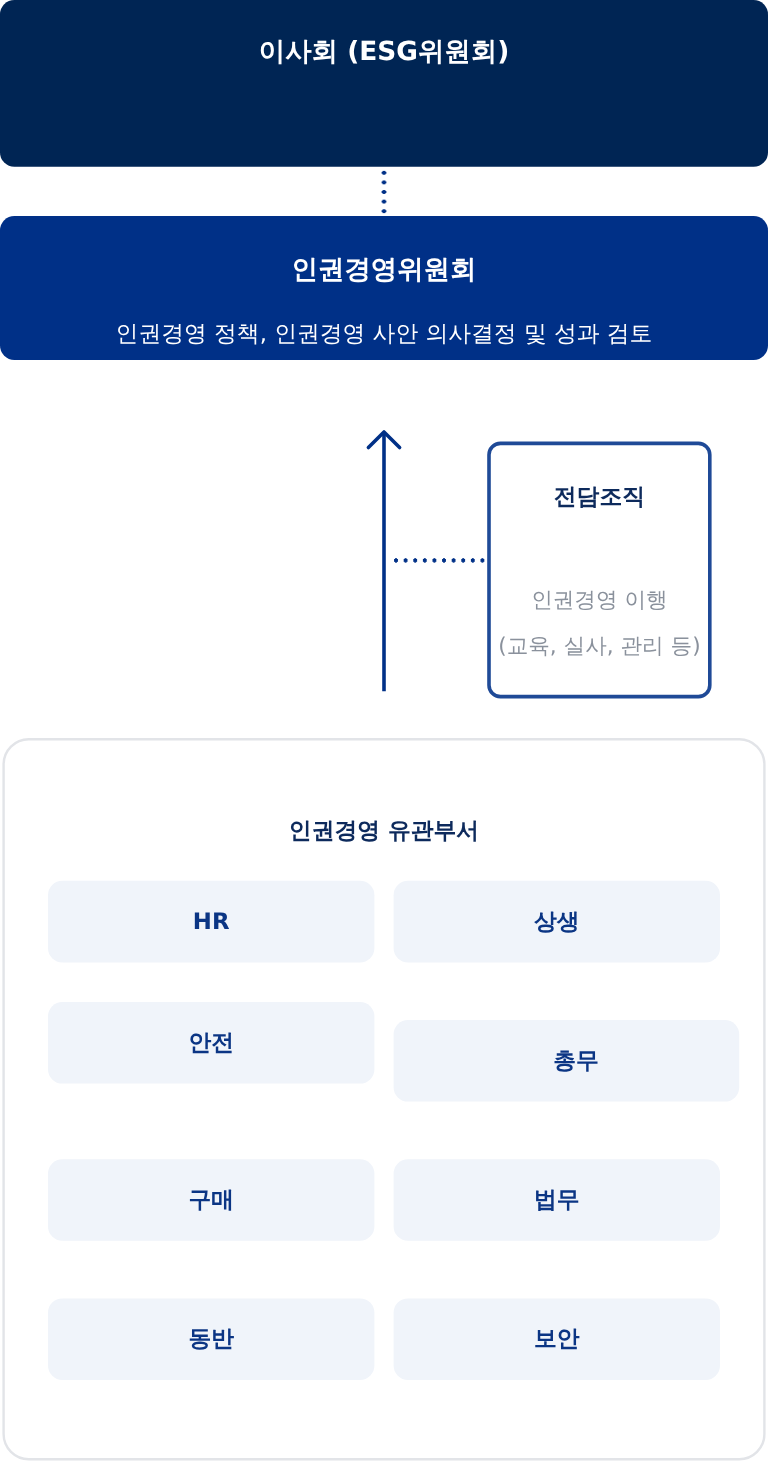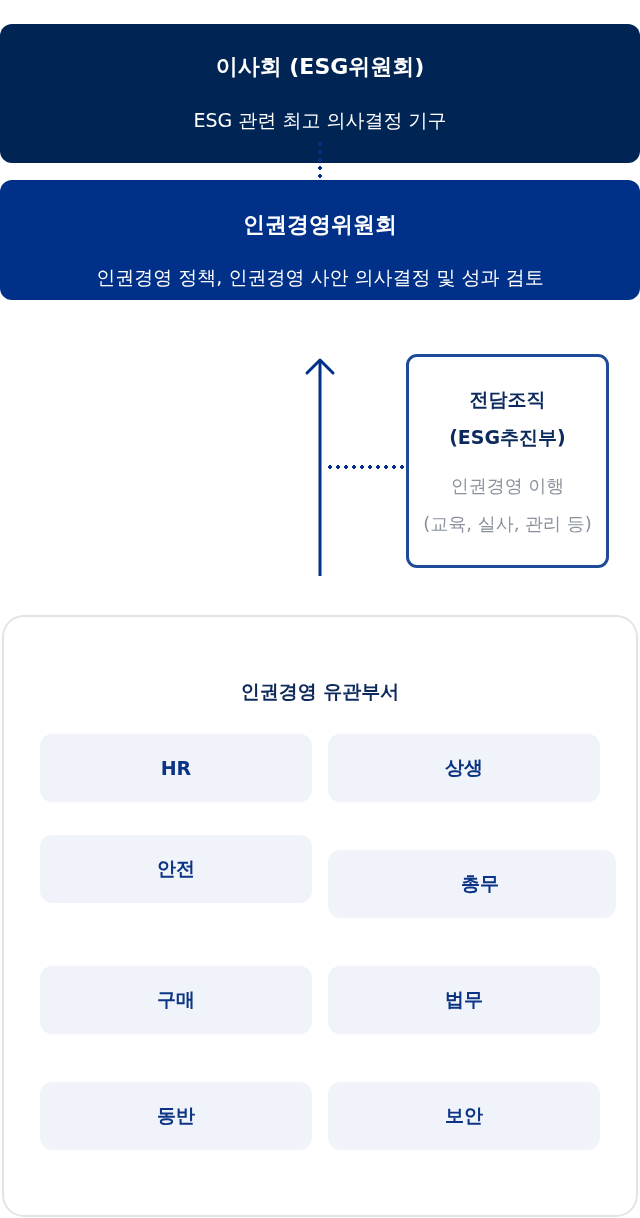--- a/index.html
+++ b/index.html
@@ -1,67 +1,65 @@
 <!DOCTYPE html>
 <html><head>
   <meta charset="utf-8">
   <style>
     html, body { margin: 0; padding: 0; background: #ffffff; }
     body { width: 640px; height: 1218px; position: relative; overflow: hidden;
            font-family: "DejaVu Sans", "Liberation Sans", sans-serif; }
     .box { position: absolute; box-sizing: border-box; text-align: center; }
-    .board { left: 0; top: 0; width: 640px; height: 139px; background: #002554; border-radius: 12px; color: #fff; margin-top: 24px; }
+    .board { left: 0; top: 0; width: 640px; height: 139px; background: #002554; border-radius: 12px; color: #fff; }
     .board .t { position: absolute; left: 0; right: 0; top: 28px; font-size: 22px; font-weight: bold; }
     .board .s { position: absolute; left: 0; right: 0; top: 84px; font-size: 19px; }
     .committee { left: 0; top: 180px; width: 640px; height: 120px; background: #003087; border-radius: 12px; color: #fff; }
     .committee .t { position: absolute; left: 0; right: 0; top: 30px; font-size: 22px; font-weight: bold; }
     .committee .s { position: absolute; left: 0; right: 0; top: 85px; font-size: 19px; }
     .vdots { position: absolute; left: 318px; top: 140px; width: 4px; height: 40px;
              background-image: radial-gradient(circle, #003087 1.8px, transparent 2px);
              background-size: 4px 8px; background-repeat: repeat-y; }
     .arrow { position: absolute; left: 302px; top: 356px; width: 36px; height: 222px; }
     .hdots { position: absolute; left: 326px; top: 465px; width: 82px; height: 4px;
              background-image: radial-gradient(circle, #003087 1.6px, transparent 1.9px);
              background-size: 8px 4px; background-repeat: repeat-x; }
-    .dedicated { left: 406px; top: 354px; width: 203px; height: 214px; border: 3px solid #1f4a97; border-radius: 11px; background: #fff; }
+    .dedicated { left: 406px; top: 368px; width: 187px; height: 214px; border: 3px solid #1f4a97; border-radius: 11px; background: #fff; }
     .dedicated .t1 { position: absolute; left: 0; right: 0; top: 30px; font-size: 19px; font-weight: bold; color: #0d2a5c; }
     .dedicated .t2 { position: absolute; left: 0; right: 0; top: 68px; font-size: 19px; font-weight: bold; color: #0d2a5c; }
     .dedicated .s1 { position: absolute; left: 0; right: 0; top: 117px; font-size: 18px; color: #8a919c; }
     .dedicated .s2 { position: absolute; left: 0; right: 0; top: 155px; font-size: 18px; color: #8a919c; }
     .depts { left: 2px; top: 615px; width: 636px; height: 602px; border: 2px solid #e2e4e8; border-radius: 22px; background: #fff; }
     .depts .title { position: absolute; left: 0; right: 0; top: 46px; font-size: 19px; font-weight: bold; color: #0d2a5c; margin-top: 16px; }
     .cell { position: absolute; width: 272px; height: 68px; background: #f0f4fa; border-radius: 12px;
             display: flex; align-items: center; justify-content: center;
             font-size: 19px; font-weight: bold; color: #0b3584; }
   </style>
 </head>
 <body>
 
 <div class="box board">
   <div class="t">이사회 (ESG위원회)</div>
-  <div class="s">ESG 관련 최고 의사결정 기구</div>
 </div>
 
 <div class="vdots"></div>
 
 <div class="box committee">
   <div class="t">인권경영위원회</div>
   <div class="s">인권경영 정책, 인권경영 사안 의사결정 및 성과 검토</div>
 </div>
 
 <svg class="arrow" viewBox="0 0 36 222">
   <line x1="18" y1="4" x2="18" y2="220" stroke="#003087" stroke-width="3"></line>
   <polyline points="5,17 18,4 31,17" fill="none" stroke="#003087" stroke-width="3" stroke-linecap="round" stroke-linejoin="round"></polyline>
 </svg>
 
 <div class="hdots"></div>
 
 <div class="box dedicated">
   <div class="t1">전담조직</div>
-  <div class="t2">(ESG추진부)</div>
   <div class="s1">인권경영 이행</div>
   <div class="s2">(교육, 실사, 관리 등)</div>
 </div>
 
 <div class="box depts">
   <div class="title">인권경영 유관부서</div>
   <div class="cell" style="left:36px; top:117px;">HR</div>
   <div class="cell" style="left:324px; top:117px;">상생</div>
   <div class="cell" style="left:36px; top:218px;">안전</div>
   <div class="cell" style="left:324px; top:233px;padding-left:16px;">총무</div>

